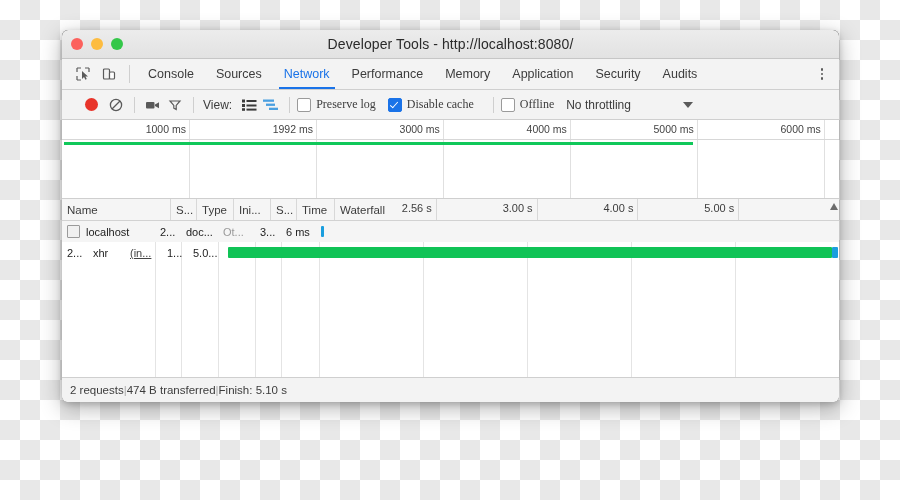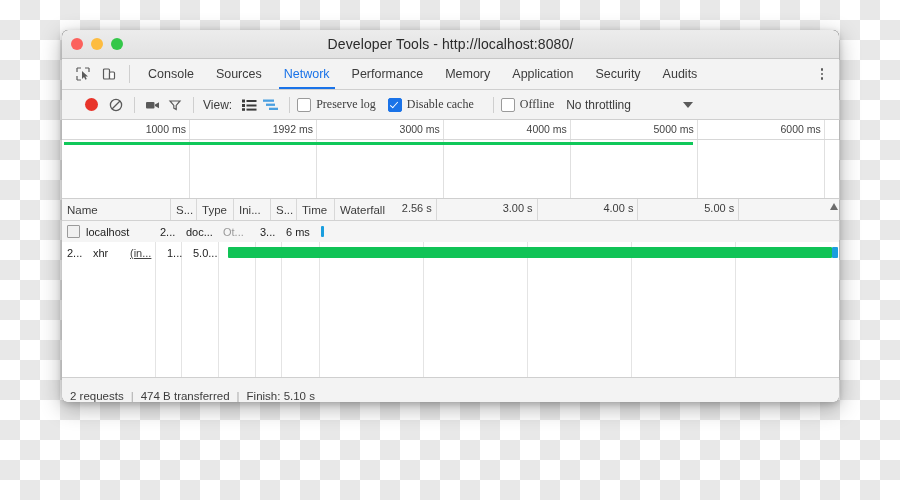--- a/index.html
+++ b/index.html
@@ -298,25 +298,24 @@
   .bar.green { background: #10c356; }
   .bar.blue  { background: #1a9ede; }
 
   
   .statusbar {
     height: 24px;
     min-height: 24px;
     background: #f3f3f3;
     border-top: 1px solid #cfcfcf;
     display: flex;
-    align-items: flex-end;
+    align-items: center;
     padding-left: 8px;
     font-size: 11.5px;
     color: #3c3c3c;
-    gap: 7px;
   }
   .sep-pipe { color: #a8a8a8; }
 </style>
 </head>
 <body>
 
 <div id="window">
 
   <div class="titlebar">
     <div class="traffic">

